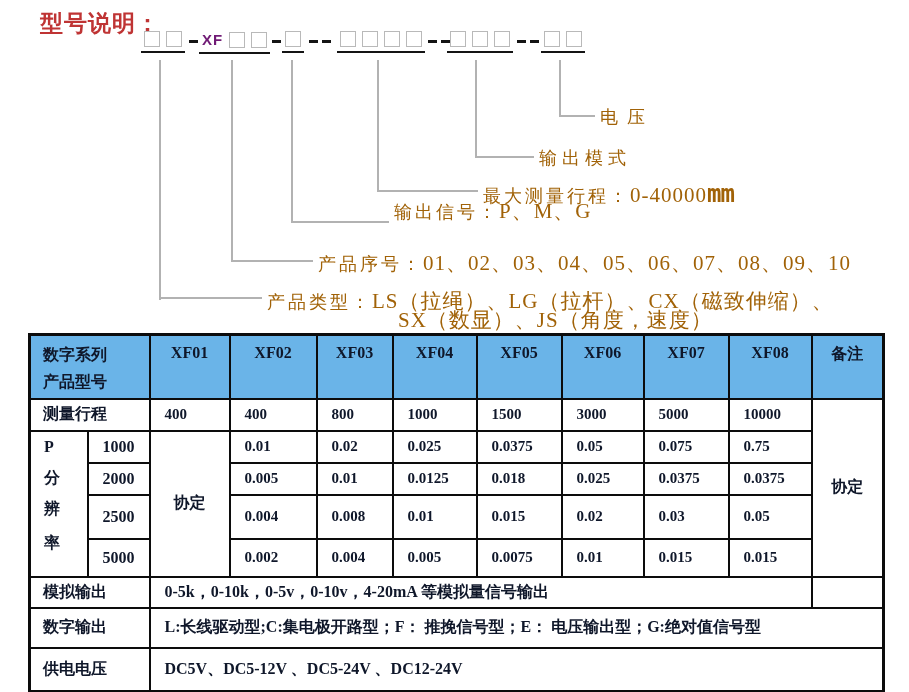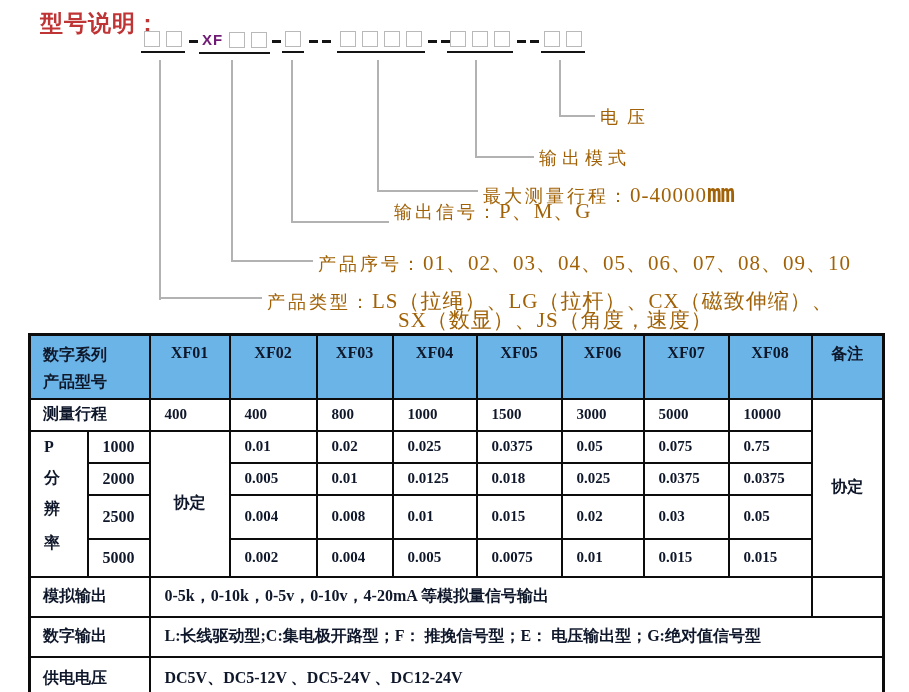--- a/index.html
+++ b/index.html
@@ -212,21 +212,21 @@
     <tr style="height:38px">
       <td class="ctr">5000</td>
       <td class="val">0.002</td>
       <td class="val">0.004</td>
       <td class="val">0.005</td>
       <td class="val">0.0075</td>
       <td class="val">0.01</td>
       <td class="val">0.015</td>
       <td class="val">0.015</td>
     </tr>
-    <tr style="height:40px">
+    <tr style="height:31px">
       <td colspan="2" class="lab">模拟输出</td>
       <td colspan="8" class="botval">0-5k，0-10k，0-5v，0-10v，4-20mA 等模拟量信号输出</td>
       <td></td>
     </tr>
     <tr style="height:40px">
       <td colspan="2" class="lab">数字输出</td>
       <td colspan="9" class="botval">L:长线驱动型;C:集电极开路型；F： 推挽信号型；E： 电压输出型；G:绝对值信号型</td>
     </tr>
     <tr style="height:44px">
       <td colspan="2" class="lab">供电电压</td>

